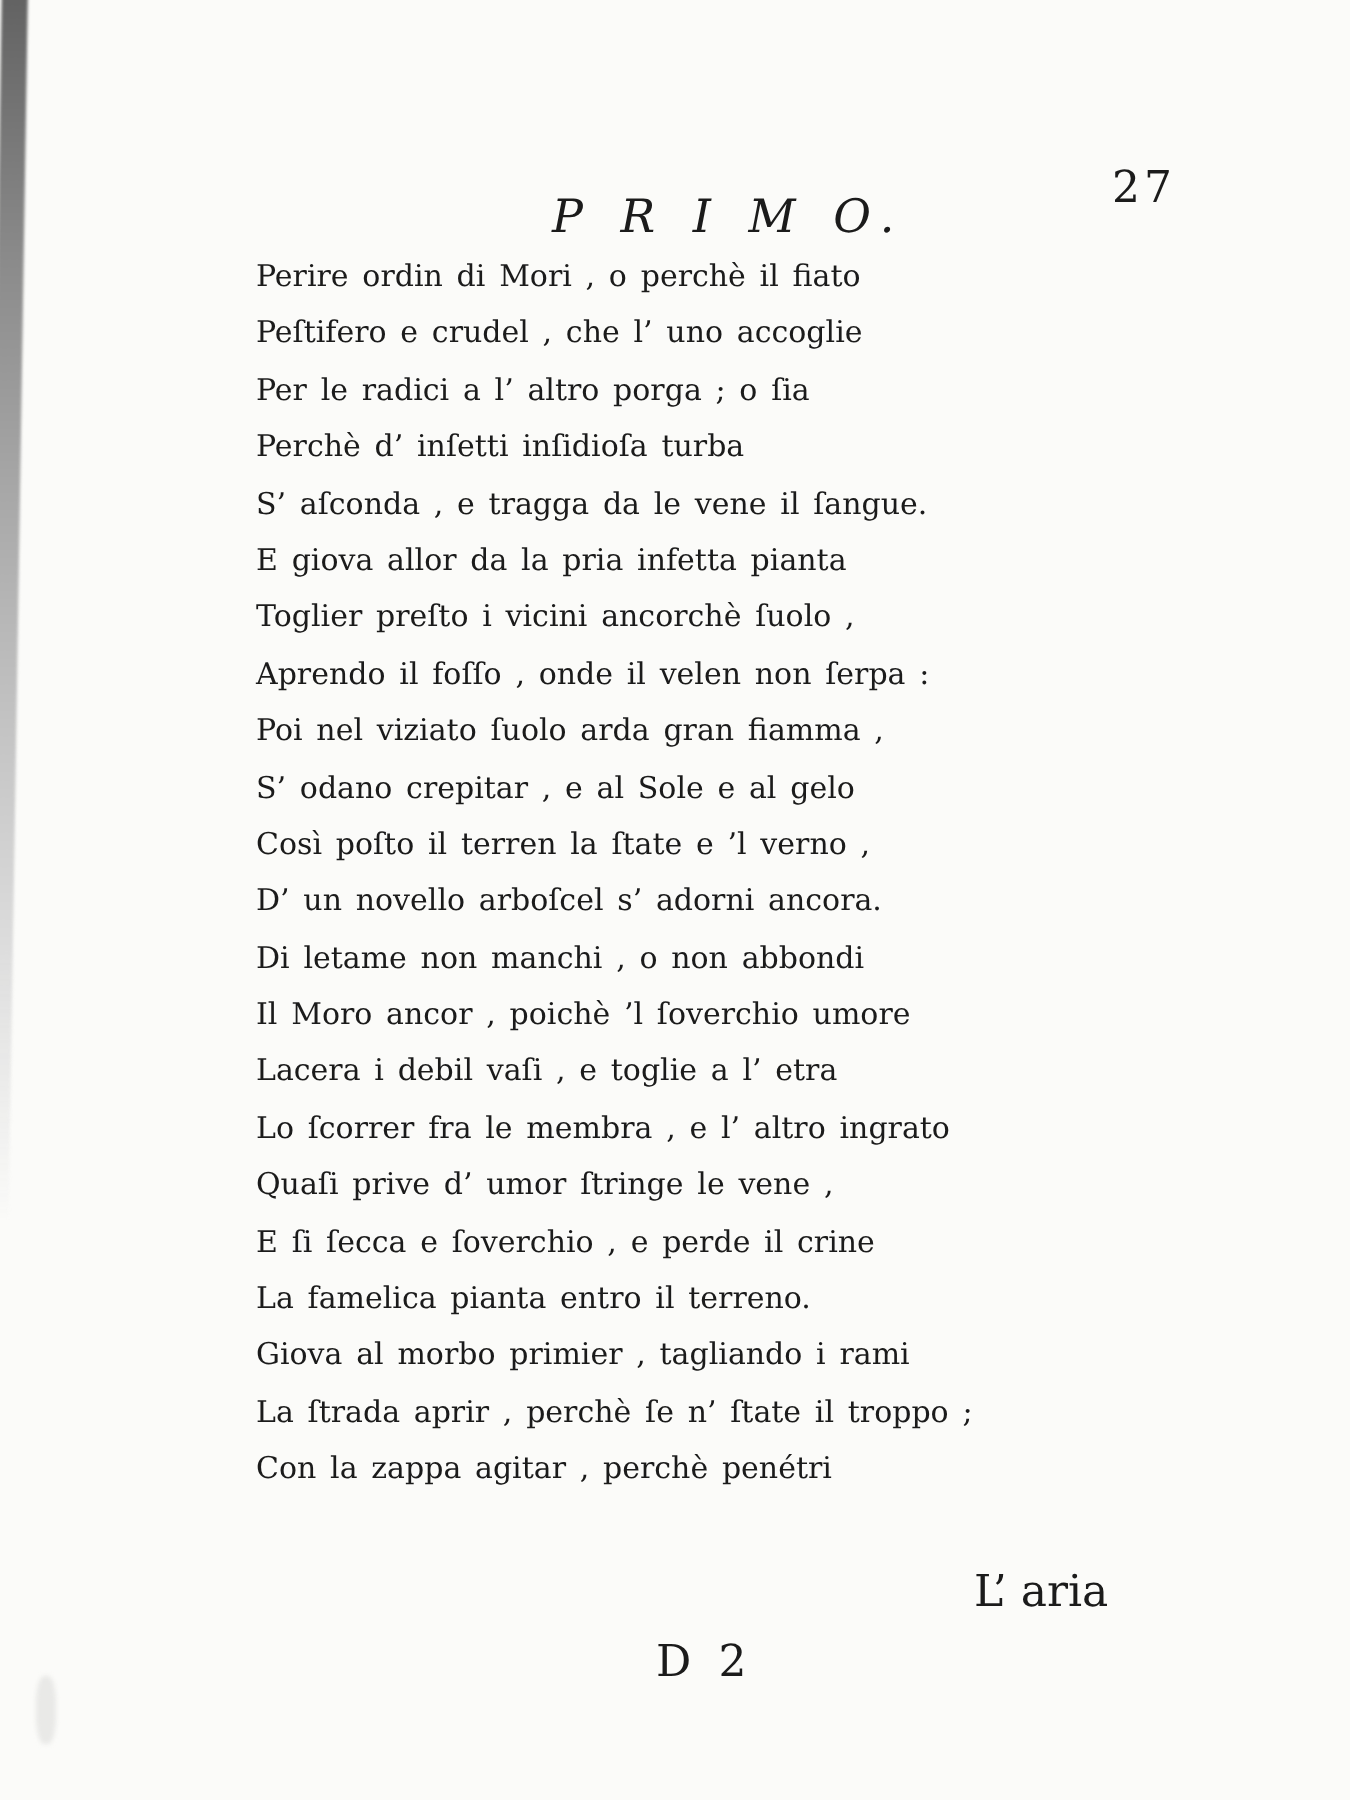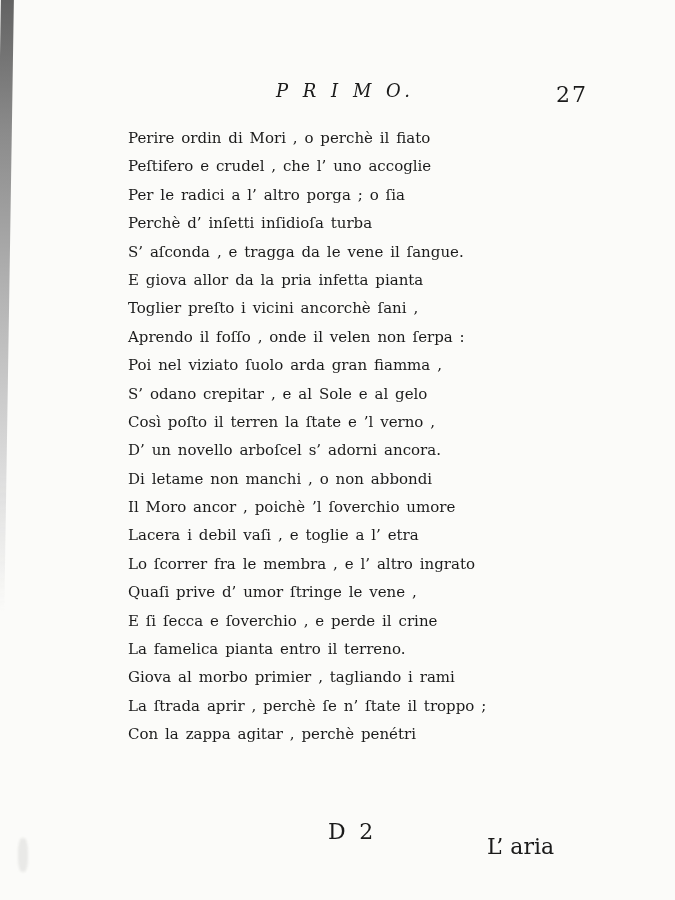--- a/index.html
+++ b/index.html
@@ -42,22 +42,22 @@
     top: 838px;
     width: 10px;
     height: 34px;
     background: #e9e9e7;
     border-radius: 40%;
     filter: blur(1px);
   }
   .running-title {
     position: absolute;
     left: 276px;
-    top: 80px;
-    font-size: 18px;
+    top: 96px;
+    font-size: 23px;
     font-style: italic;
     letter-spacing: 0.25em;
     white-space: nowrap;
   }
   .page-number {
     position: absolute;
     left: 556px;
     top: 82px;
     font-size: 22px;
     letter-spacing: 2px;
@@ -78,21 +78,21 @@
   .signature-mark {
     position: absolute;
     left: 328px;
     top: 819px;
     font-size: 22px;
     word-spacing: 0.3em;
   }
   .catchword {
     position: absolute;
     left: 487px;
-    top: 834px;
+    top: 784px;
     font-size: 22px;
   }
 </style>
 </head>
 <body>
 
 <div class="page">
   <div class="gutter-shadow"></div>
   <div class="scan-smudge"></div>
 
@@ -100,21 +100,21 @@
 
   <div class="page-number">27</div>
 
   <div class="poem">
       <div class="poem-line">Perire ordin di Mori , o perchè il fiato</div>
       <div class="poem-line">Peſtifero e crudel , che l’ uno accoglie</div>
       <div class="poem-line">Per le radici a l’ altro porga ; o ſia</div>
       <div class="poem-line">Perchè d’ inſetti inſidioſa turba</div>
       <div class="poem-line">S’ aſconda , e tragga da le vene il ſangue.</div>
       <div class="poem-line">E giova allor da la pria infetta pianta</div>
-      <div class="poem-line">Toglier preſto i vicini ancorchè ſani ,</div>
+      <div class="poem-line">Toglier preſto i vicini ancorchè ſuolo ,</div>
       <div class="poem-line">Aprendo il foſſo , onde il velen non ſerpa :</div>
       <div class="poem-line">Poi nel viziato ſuolo arda gran fiamma ,</div>
       <div class="poem-line">S’ odano crepitar , e al Sole e al gelo</div>
       <div class="poem-line">Così poſto il terren la ſtate e ’l verno ,</div>
       <div class="poem-line">D’ un novello arboſcel s’ adorni ancora.</div>
       <div class="poem-line">Di letame non manchi , o non abbondi</div>
       <div class="poem-line">Il Moro ancor , poichè ’l ſoverchio umore</div>
       <div class="poem-line">Lacera i debil vaſi , e toglie a l’ etra</div>
       <div class="poem-line">Lo ſcorrer fra le membra , e l’ altro ingrato</div>
       <div class="poem-line">Quaſi prive d’ umor ſtringe le vene ,</div>

